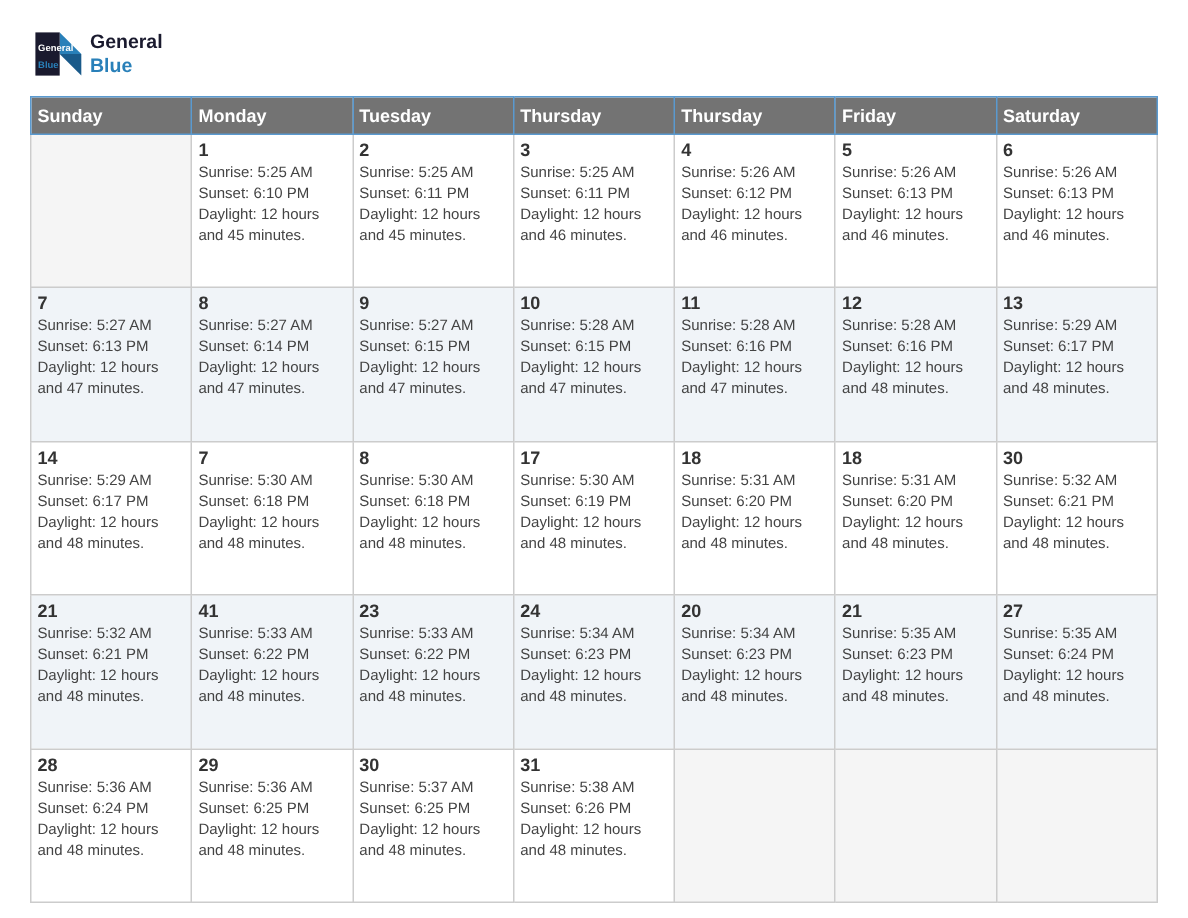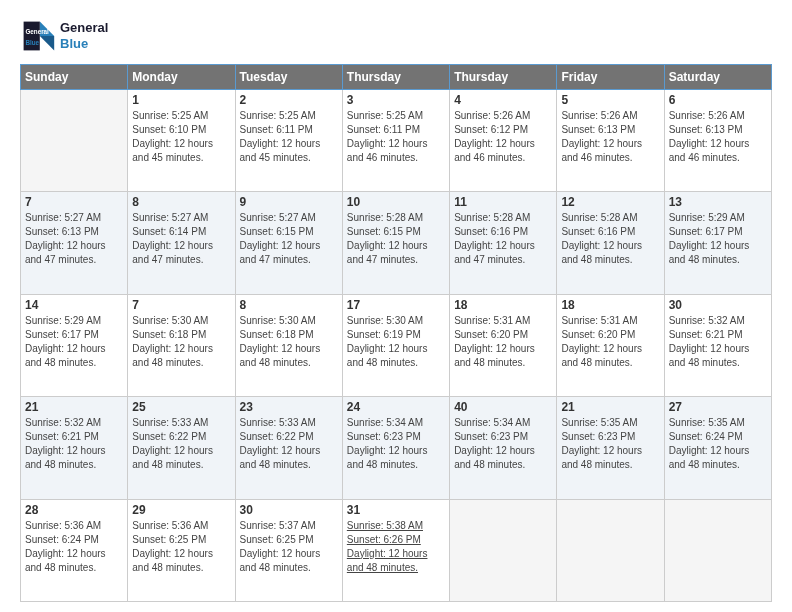--- a/index.html
+++ b/index.html
@@ -278,42 +278,42 @@
         </tr>
         <tr class="row-shaded">
           <td>
             <span class="day-number">21</span>
             <div class="day-info" style="white-space: pre-line;">Sunrise: 5:32 AM
 Sunset: 6:21 PM
 Daylight: 12 hours
 and 48 minutes.</div>
           </td>
           <td>
-            <span class="day-number">25</span>
+            <span class="day-number">41</span>
             <div class="day-info" style="white-space: pre-line;">Sunrise: 5:33 AM
 Sunset: 6:22 PM
 Daylight: 12 hours
 and 48 minutes.</div>
           </td>
           <td>
             <span class="day-number">23</span>
             <div class="day-info" style="white-space: pre-line;">Sunrise: 5:33 AM
 Sunset: 6:22 PM
 Daylight: 12 hours
 and 48 minutes.</div>
           </td>
           <td>
             <span class="day-number">24</span>
             <div class="day-info" style="white-space: pre-line;">Sunrise: 5:34 AM
 Sunset: 6:23 PM
 Daylight: 12 hours
 and 48 minutes.</div>
           </td>
           <td>
-            <span class="day-number">40</span>
+            <span class="day-number">20</span>
             <div class="day-info" style="white-space: pre-line;">Sunrise: 5:34 AM
 Sunset: 6:23 PM
 Daylight: 12 hours
 and 48 minutes.</div>
           </td>
           <td>
             <span class="day-number">21</span>
             <div class="day-info" style="white-space: pre-line;">Sunrise: 5:35 AM
 Sunset: 6:23 PM
 Daylight: 12 hours
@@ -344,21 +344,21 @@
           </td>
           <td>
             <span class="day-number">30</span>
             <div class="day-info" style="white-space: pre-line;">Sunrise: 5:37 AM
 Sunset: 6:25 PM
 Daylight: 12 hours
 and 48 minutes.</div>
           </td>
           <td>
             <span class="day-number">31</span>
-            <div class="day-info" style="white-space: pre-line; text-decoration: underline;">Sunrise: 5:38 AM
+            <div class="day-info" style="white-space: pre-line;">Sunrise: 5:38 AM
 Sunset: 6:26 PM
 Daylight: 12 hours
 and 48 minutes.</div>
           </td>
           <td class="empty"></td>
           <td class="empty"></td>
           <td class="empty"></td>
         </tr>
       </tbody>
   </table>

